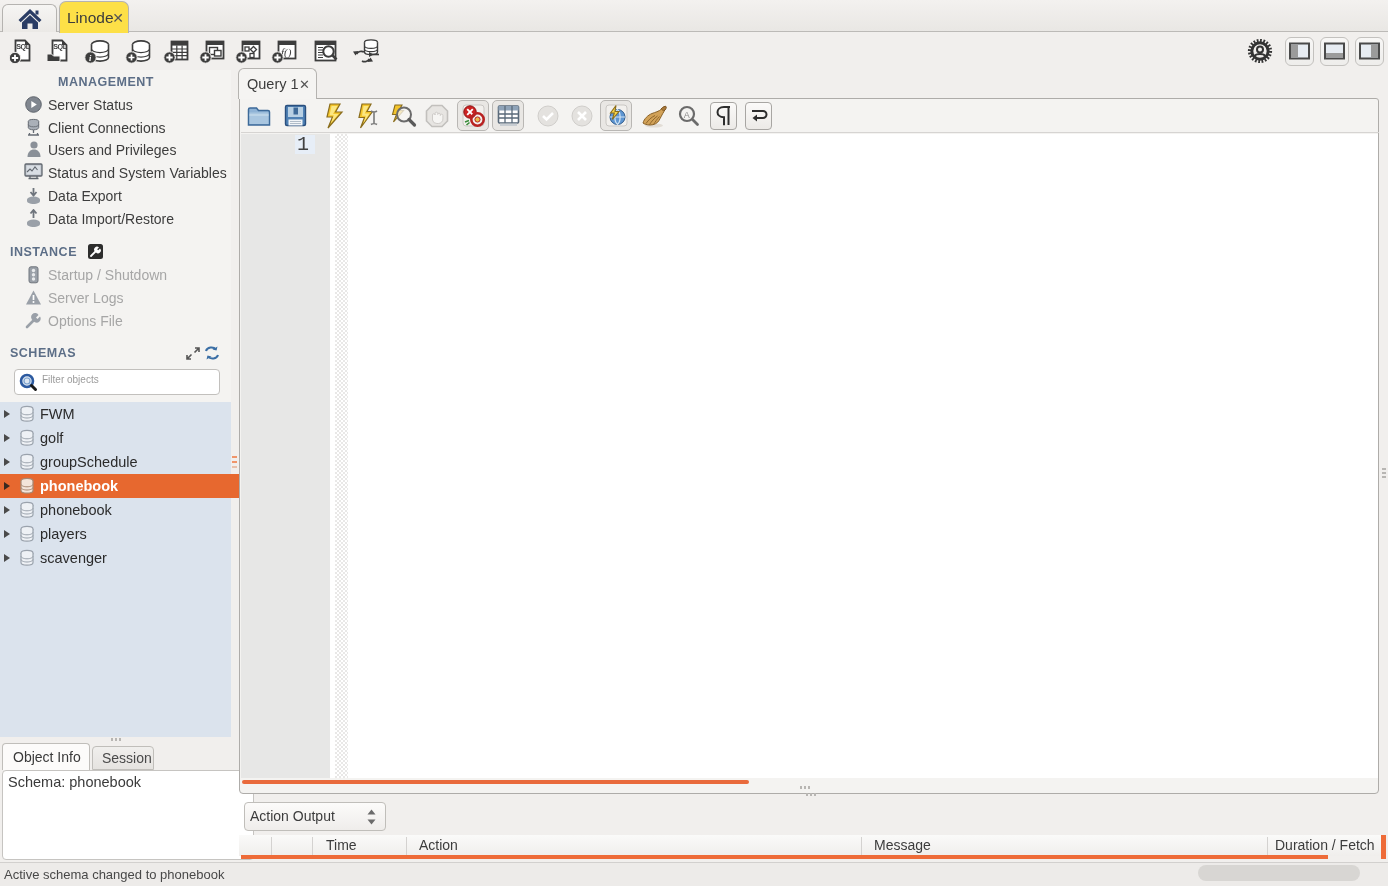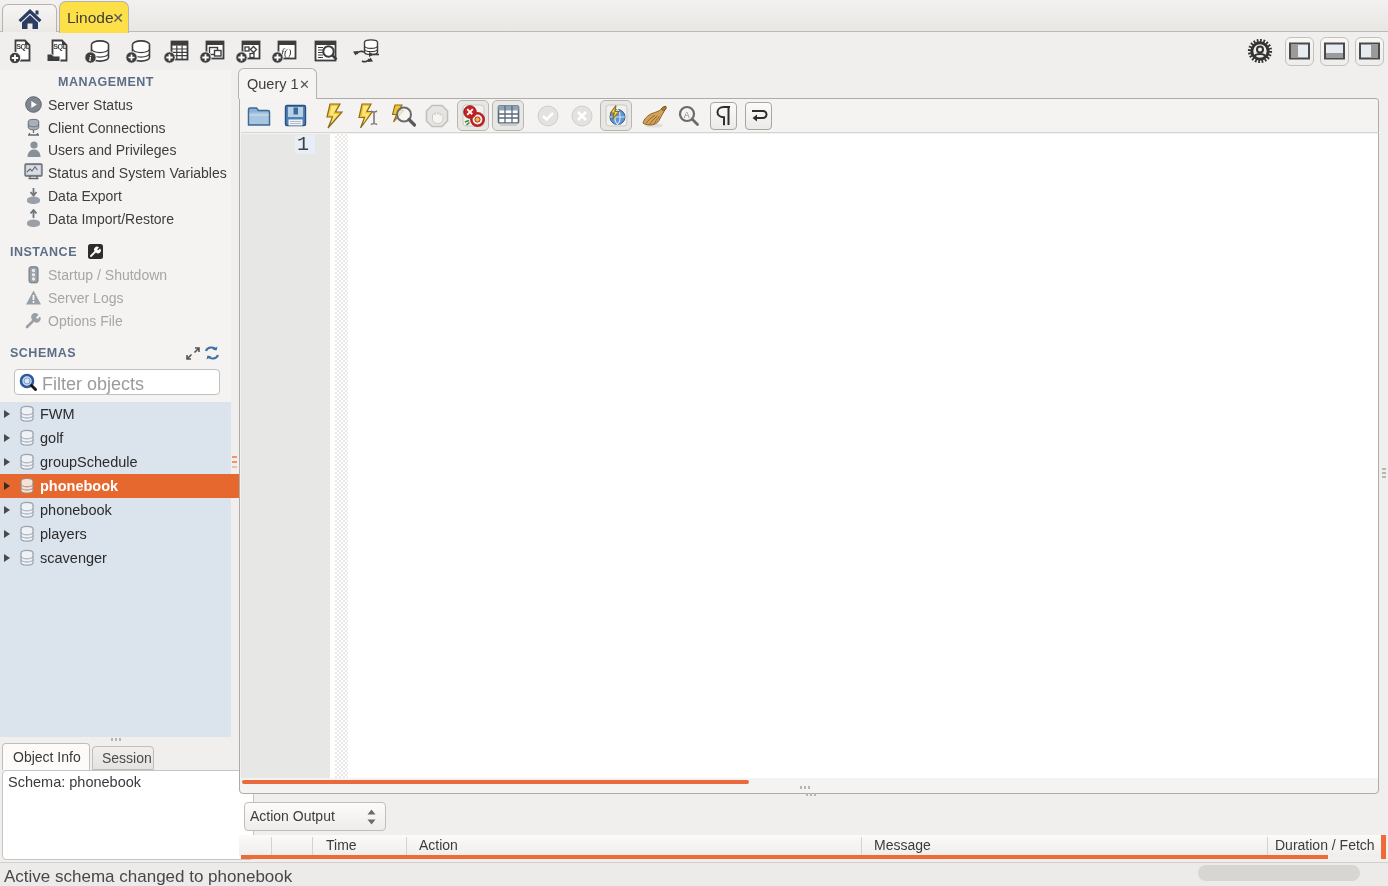--- a/index.html
+++ b/index.html
@@ -28,21 +28,21 @@
 .qframe { left:239px; top:98px; width:1140px; height:696px; border:1px solid #aeaca9;
   border-radius:0 3px 4px 4px; background:#f4f3f1; }
 .qtab { left:238px; top:68px; width:79px; height:31px; background:#f5f4f2;
   border:1px solid #b5b3b0; border-bottom:none; border-radius:6px 6px 0 0; z-index:2; }
 .gutter { left:1px; top:35px; width:89px; height:644px; background:#e7e7e6; }
 .hatch { left:95px; top:35px; width:13px; height:644px; background-color:#fff;
   background-image:linear-gradient(45deg,#e9e8e7 25%,transparent 25%,transparent 75%,#e9e8e7 75%),linear-gradient(45deg,#e9e8e7 25%,transparent 25%,transparent 75%,#e9e8e7 75%);
   background-size:4px 4px; background-position:0 0,2px 2px; }
 .editor { left:108px; top:35px; width:1030px; height:644px; background:#ffffff; }
 .statusbar { left:0; top:862px; width:1388px; height:24px; background:#edebe9;
-  border-top:1px solid #d2d0ce; font-size:17px; color:#484848; }
+  border-top:1px solid #d2d0ce; font-size:13px; color:#484848; }
 .combo { left:244px; top:802px; width:142px; height:29px; background:linear-gradient(#fcfbfa,#efedeb);
   border:1px solid #c0beba; border-radius:4px; font-size:14px; color:#3c3c3c; }
 .ghead { left:239px; top:835px; width:1143px; height:21px; background:linear-gradient(#fafaf9,#f0eeec);
   font-size:14px; color:#3c3c3c; }
 .gsep { position:absolute; top:2px; width:1px; height:18px; background:#d4d2d0; }
 .panelbtn { position:absolute; top:37px; width:29px; height:29px; background:linear-gradient(#f8f7f6,#eeedeb);
   border:1px solid #c3c1be; border-radius:6px; }
 </style>
 </head>
 <body>
@@ -238,21 +238,21 @@
 <div class="abs sitem dis" style="top:267px;">Startup / Shutdown</div>
 <div class="abs sitem dis" style="top:290px;text-align:center;">Server Logs</div>
 <div class="abs sitem dis" style="top:313px;">Options File</div>
 <div class="abs sechdr" style="left:10px;top:346px;">SCHEMAS</div>
 <div class="abs" style="left:14px;top:369px;width:206px;height:26px;border:1px solid #c2c0bd;border-radius:4px;background:#fff;">
   <svg width="19" height="19" viewBox="0 0 19 19" style="position:absolute;left:4px;top:3px;">
    <circle cx="8" cy="8" r="6" fill="#dce6f2" stroke="#2c5aa0" stroke-width="2.6"></circle>
    <circle cx="8" cy="8" r="3" fill="none" stroke="#7aa0cc" stroke-width="1.2"></circle>
    <path d="M12.5 12.5 l4 4" stroke="#1a1a1a" stroke-width="3" stroke-linecap="round"></path>
   </svg>
-  <span style="position:absolute;left:27px;top:4px;font-size:18px;color:#9b9b9b;">Filter objects</span>
+  <span style="position:absolute;left:27px;top:4px;font-size:10px;color:#9b9b9b;">Filter objects</span>
 </div>
 
 <div class="abs schemalist"></div>
 <div class="abs srow" style="top:402px;">
     <span class="tri"></span>
     <svg class="dbic" width="16" height="18" viewBox="0 0 16 18">
       <ellipse cx="8" cy="4" rx="6" ry="2.6" fill="#eef1f5" stroke="#9aa2ac" stroke-width="1.2"></ellipse>
       <path d="M2 4 v9.5 c0 1.4 2.7 2.6 6 2.6 s6-1.2 6-2.6 V4" fill="#eef1f5" stroke="#9aa2ac" stroke-width="1.2"></path>
       <path d="M2 7.2 c0 1.4 2.7 2.6 6 2.6 s6-1.2 6-2.6 M2 10.4 c0 1.4 2.7 2.6 6 2.6 s6-1.2 6-2.6" fill="none" stroke="#9aa2ac" stroke-width="1"></path>
     </svg>

